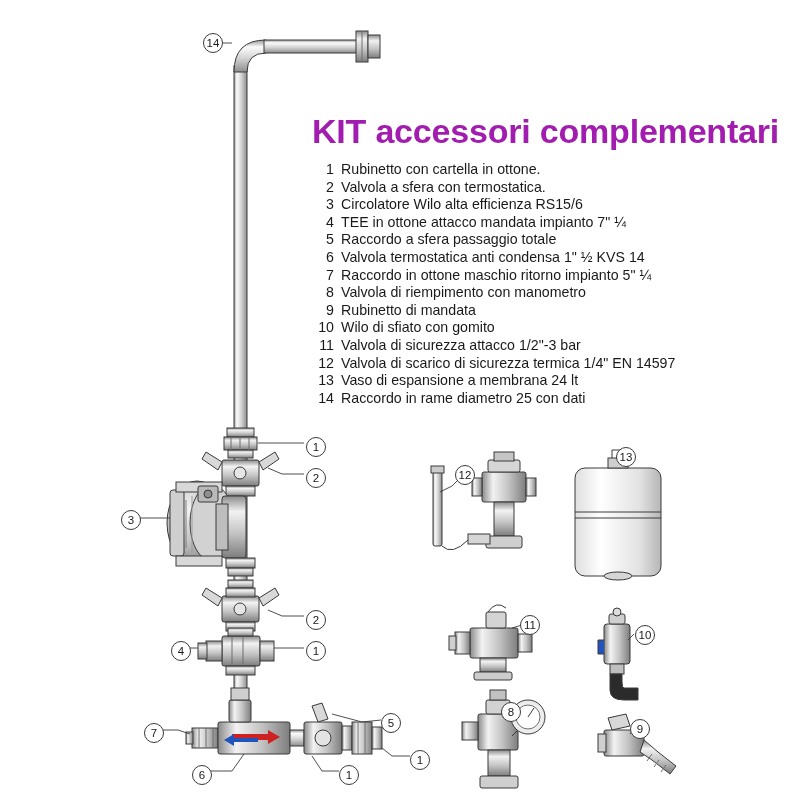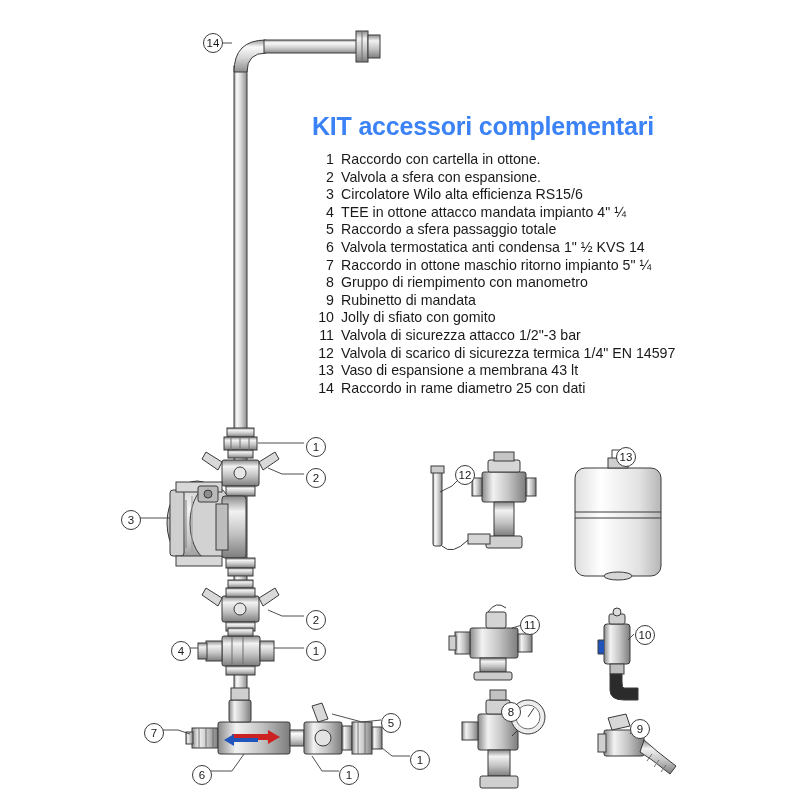--- a/index.html
+++ b/index.html
@@ -17,23 +17,23 @@
     background: #ffffff;
     overflow: hidden;
   }
   .legend {
     position: absolute;
     left: 312px;
     top: 112px;
     width: 470px;
   }
   .legend-title {
-    font-size: 25px;
+    font-size: 34px;
     font-weight: bold;
-    color: #3b82f6;
+    color: #a21caf;
     letter-spacing: -0.2px;
     margin-bottom: 10px;
     white-space: nowrap;
   }
   .legend-list {
     display: block;
   }
   .legend-row {
     display: flex;
     align-items: baseline;
@@ -311,69 +311,69 @@
         <path d="M634,729 L630,734"></path>
       </g>
     </g>
   </svg>
 
   <div class="legend">
     <div class="legend-title">KIT accessori complementari</div>
     <div class="legend-list" id="legend-list">
         <div class="legend-row">
           <span class="legend-num">1</span>
-          <span class="legend-text">Raccordo con cartella in ottone.</span>
+          <span class="legend-text">Rubinetto con cartella in ottone.</span>
         </div>
         <div class="legend-row">
           <span class="legend-num">2</span>
-          <span class="legend-text">Valvola a sfera con espansione.</span>
+          <span class="legend-text">Valvola a sfera con termostatica.</span>
         </div>
         <div class="legend-row">
           <span class="legend-num">3</span>
           <span class="legend-text">Circolatore Wilo alta efficienza RS15/6</span>
         </div>
         <div class="legend-row">
           <span class="legend-num">4</span>
-          <span class="legend-text">TEE in ottone attacco mandata impianto 4" ¼</span>
+          <span class="legend-text">TEE in ottone attacco mandata impianto 7" ¼</span>
         </div>
         <div class="legend-row">
           <span class="legend-num">5</span>
           <span class="legend-text">Raccordo a sfera passaggio totale</span>
         </div>
         <div class="legend-row">
           <span class="legend-num">6</span>
           <span class="legend-text">Valvola termostatica anti condensa 1" ½  KVS 14</span>
         </div>
         <div class="legend-row">
           <span class="legend-num">7</span>
           <span class="legend-text">Raccordo in ottone maschio ritorno impianto 5" ¼</span>
         </div>
         <div class="legend-row">
           <span class="legend-num">8</span>
-          <span class="legend-text">Gruppo di riempimento con manometro</span>
+          <span class="legend-text">Valvola di riempimento con manometro</span>
         </div>
         <div class="legend-row">
           <span class="legend-num">9</span>
           <span class="legend-text">Rubinetto di mandata</span>
         </div>
         <div class="legend-row">
           <span class="legend-num">10</span>
-          <span class="legend-text">Jolly di sfiato con gomito</span>
+          <span class="legend-text">Wilo di sfiato con gomito</span>
         </div>
         <div class="legend-row">
           <span class="legend-num">11</span>
           <span class="legend-text">Valvola di sicurezza attacco 1/2"-3 bar</span>
         </div>
         <div class="legend-row">
           <span class="legend-num">12</span>
           <span class="legend-text">Valvola di scarico di sicurezza termica 1/4" EN 14597</span>
         </div>
         <div class="legend-row">
           <span class="legend-num">13</span>
-          <span class="legend-text">Vaso di espansione a membrana 43 lt</span>
+          <span class="legend-text">Vaso di espansione a membrana 24 lt</span>
         </div>
         <div class="legend-row">
           <span class="legend-num">14</span>
           <span class="legend-text">Raccordo in rame diametro 25 con dati</span>
         </div>
       </div>
   </div>
 
   <div id="callout-layer">
       <div class="callout" style="left: 203px; top: 33px;">14</div>

